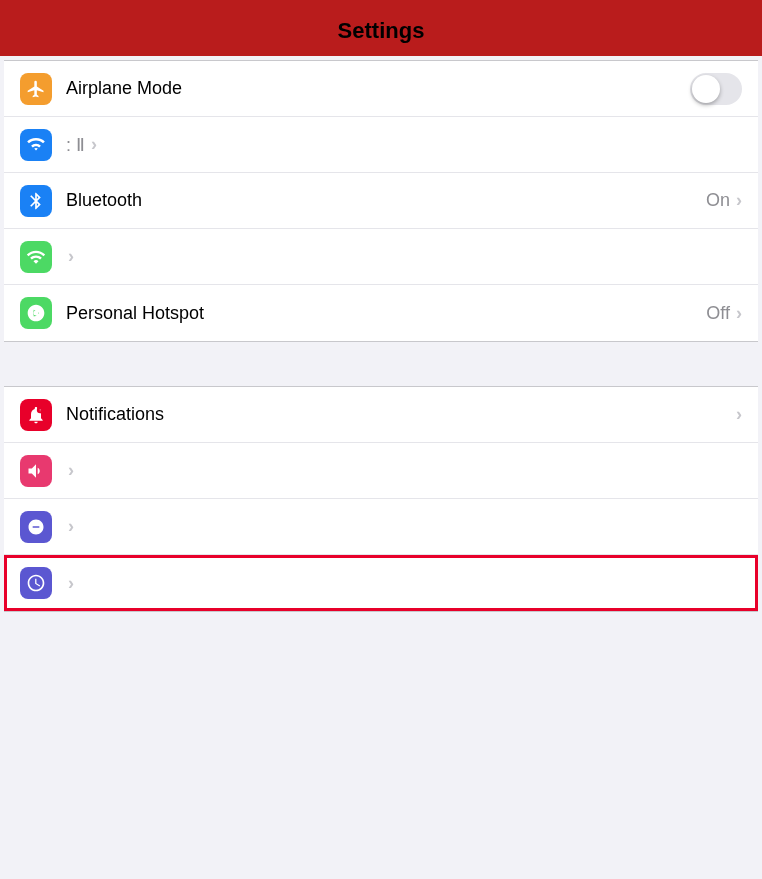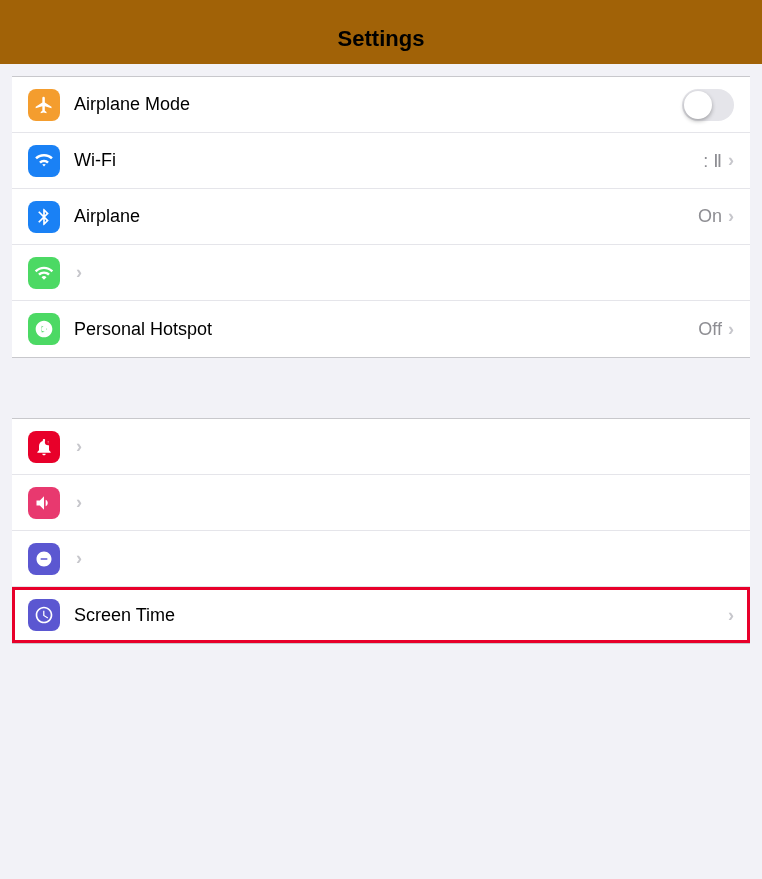--- a/index.html
+++ b/index.html
@@ -10,34 +10,34 @@
     }
 
     body {
       width: 762px;
       min-height: 879px;
       background: #f2f2f7;
       font-family: -apple-system, BlinkMacSystemFont, "SF Pro Text", "Helvetica Neue", Arial, sans-serif;
     }
 
     .page-header {
-      background: #a16207;
+      background: #b91c1c;
       text-align: center;
-      padding: 26px 16px 12px;
+      padding: 18px 16px 12px;
     }
 
     .page-title {
       font-size: 22px;
       font-weight: 700;
       color: #000;
     }
 
     .settings-group {
       background: #fff;
-      margin: 12px;
+      margin: 4px;
       border-top: 1px solid #c8c8cc;
       border-bottom: 1px solid #c8c8cc;
     }
 
     .settings-group + .section-gap {
       display: block;
       height: 36px;
       background: #f2f2f7;
     }
 
@@ -143,31 +143,30 @@
           <div class="toggle">
             <div class="toggle-knob"></div>
           </div>
         </div>
         <div class="settings-row">
           <div class="row-icon" style="background: rgb(26, 129, 245);">
             <svg viewBox="0 0 24 24" fill="white">
         <path d="M1.41 7.86C3.9 5.12 7.26 3.5 12 3.5s8.1 1.62 10.59 4.36l-2.12 2.12C18.52 7.87 15.52 6.5 12 6.5S5.48 7.87 3.53 9.98L1.41 7.86zM12 10.5c-2.31 0-4.37.93-5.88 2.43L8.24 15c1.01-1.02 2.4-1.5 3.76-1.5s2.75.48 3.76 1.5l2.12-2.07C16.37 11.43 14.31 10.5 12 10.5zm0 5c-.82 0-1.58.32-2.14.84L12 18.5l2.14-2.16A2.97 2.97 0 0 0 12 15.5z"></path>
       </svg>
           </div>
-          <span class="row-label">Wi-Fi</span>
           <span class="row-value">: Ⅱ</span>
           <span class="chevron">›</span>
         </div>
         <div class="settings-row">
           <div class="row-icon" style="background: rgb(26, 129, 245);">
             <svg viewBox="0 0 24 24" fill="white">
         <path d="M17.71 7.71L12 2h-1v7.59L6.41 5 5 6.41 10.59 12 5 17.59 6.41 19 11 14.41V22h1l5.71-5.71-4.3-4.29 4.3-4.29zM13 5.83l1.88 1.88L13 9.59V5.83zm1.88 10.46L13 18.17v-3.76l1.88 1.88z"></path>
       </svg>
           </div>
-          <span class="row-label">Airplane</span>
+          <span class="row-label">Bluetooth</span>
           <span class="row-value">On</span>
           <span class="chevron">›</span>
         </div>
         <div class="settings-row">
           <div class="row-icon" style="background: rgb(76, 217, 100);">
             <svg viewBox="0 0 24 24" fill="white">
         <path d="M1 9l2 2c4.97-4.97 13.03-4.97 18 0l2-2C16.93 2.93 7.08 2.93 1 9zm8 8l3 3 3-3a4.237 4.237 0 0 0-6 0zm-4-4l2 2a7.074 7.074 0 0 1 10 0l2-2C15.14 9.14 8.87 9.14 5 13z"></path>
       </svg>
           </div>
           <span class="chevron">›</span>
@@ -188,20 +187,21 @@
       <div class="section-gap"></div>
       <div class="settings-group">
         <div class="settings-row">
           <div class="row-icon" style="background: rgb(232, 0, 42);">
             <svg viewBox="0 0 24 24" fill="white">
         <path d="M12 22c1.1 0 2-.9 2-2h-4c0 1.1.9 2 2 2zm6-6v-5c0-3.07-1.64-5.64-4.5-6.32V4c0-.83-.67-1.5-1.5-1.5s-1.5.67-1.5 1.5v.68C7.63 5.36 6 7.92 6 11v5l-2 2v1h16v-1l-2-2z"></path>
         <circle cx="17" cy="6" r="4" fill="#e8002a"></circle>
         <text x="17" y="8.5" text-anchor="middle" font-size="5" fill="white">!</text>
       </svg>
           </div>
+          <span class="row-label">Notifications</span>
           <span class="chevron">›</span>
         </div>
         <div class="settings-row">
           <div class="row-icon" style="background: rgb(232, 57, 111);">
             <svg viewBox="0 0 24 24" fill="white">
         <path d="M3 9v6h4l5 5V4L7 9H3zm13.5 3c0-1.77-1.02-3.29-2.5-4.03v8.05c1.48-.73 2.5-2.25 2.5-4.02z"></path>
       </svg>
           </div>
           <span class="chevron">›</span>
         </div>
@@ -212,18 +212,17 @@
       </svg>
           </div>
           <span class="chevron">›</span>
         </div>
         <div class="settings-row highlighted">
           <div class="row-icon" style="background: rgb(91, 87, 209);">
             <svg viewBox="0 0 24 24" fill="white">
         <path d="M11.99 2C6.47 2 2 6.48 2 12s4.47 10 9.99 10C17.52 22 22 17.52 22 12S17.52 2 11.99 2zM12 20c-4.42 0-8-3.58-8-8s3.58-8 8-8 8 3.58 8 8-3.58 8-8 8zm.5-13H11v6l5.25 3.15.75-1.23-4.5-2.67V7z"></path>
       </svg>
           </div>
-          <span class="row-label">Screen Time</span>
           <span class="chevron">›</span>
         </div>
       </div>
     </div>
 </div>
 
 </body></html>

